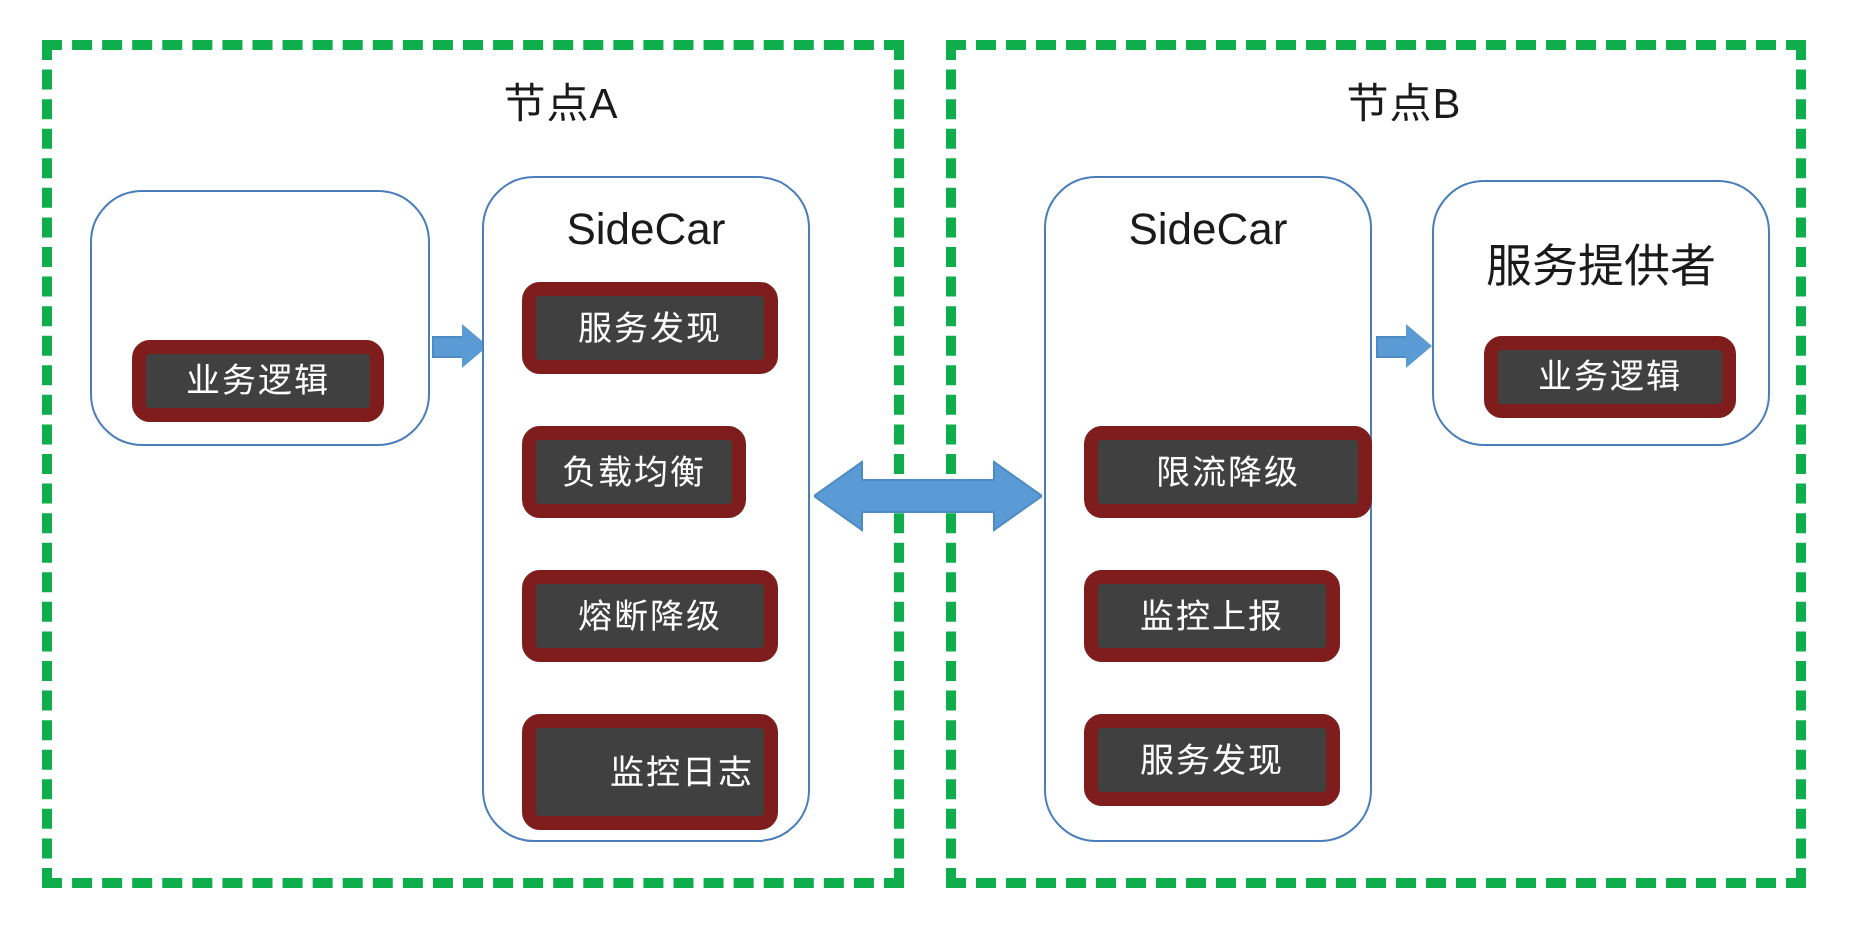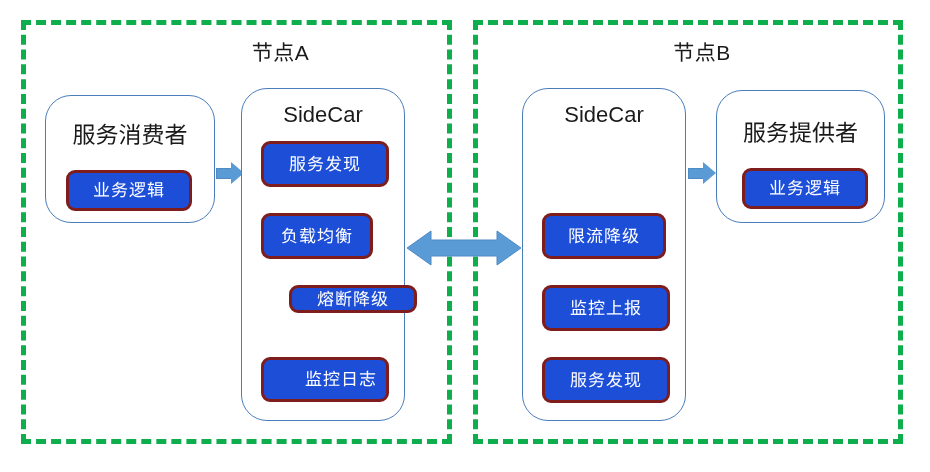--- a/index.html
+++ b/index.html
@@ -56,22 +56,22 @@
     white-space: nowrap;
   }
   .panel-title.cjk {
     font-size: 23px;
   }
 
   
   .chip {
     position: absolute;
     box-sizing: border-box;
-    background: #1d4ed8;
-    border: 3px solid #7f1d1d;
+    background: #404040;
+    border: 7px solid #7f1d1d;
     border-radius: 9px;
     color: #ffffff;
     font-size: 17px;
     display: flex;
     align-items: center;
     justify-content: center;
     line-height: 1;
     letter-spacing: 1px;
     white-space: nowrap;
   }
@@ -109,43 +109,42 @@
 </style>
 </head>
 <body>
 
 <div id="canvas">
 
   <div class="node-box" style="left:21px; top:20px; width:431px; height:424px;"></div>
   <div class="node-title" style="left:21px; top:42px; width:431px;padding-left:44px;">节点A</div>
 
   <div class="panel" style="left:45px; top:95px; width:170px; height:128px;">
-    <div class="panel-title cjk" style="top:28px;">服务消费者</div>
     <div class="chip" style="left:20px; top:74px; width:126px; height:41px;">业务逻辑</div>
   </div>
 
   <div class="arrow-right" style="left:216px; top:162px; width:28px; height:23px;">
     <div class="shaft"></div>
     <div class="head"></div>
   </div>
 
   <div class="panel" style="left:241px; top:88px; width:164px; height:333px;">
     <div class="panel-title" style="top:15px;">SideCar</div>
     <div class="chip" style="left:19px; top:52px; width:128px; height:46px;">服务发现</div>
     <div class="chip" style="left:19px; top:124px; width:112px; height:46px;">负载均衡</div>
-    <div class="chip" style="left:19px; top:196px; width:128px; height:28px;margin-left:28px;">熔断降级</div>
-    <div class="chip" style="left:19px; top:268px; width:128px; height:45px;padding-left:32px;">监控日志</div>
+    <div class="chip" style="left:19px; top:196px; width:128px; height:46px;">熔断降级</div>
+    <div class="chip" style="left:19px; top:268px; width:128px; height:58px;padding-left:32px;">监控日志</div>
   </div>
 
   <div class="node-box" style="left:473px; top:20px; width:430px; height:424px;"></div>
   <div class="node-title" style="left:473px; top:42px; width:430px;padding-left:14px;">节点B</div>
 
   <div class="panel" style="left:522px; top:88px; width:164px; height:333px;">
     <div class="panel-title" style="top:15px;">SideCar</div>
-    <div class="chip" style="left:19px; top:124px; width:124px; height:46px;">限流降级</div>
+    <div class="chip" style="left:19px; top:124px; width:144px; height:46px;">限流降级</div>
     <div class="chip" style="left:19px; top:196px; width:128px; height:46px;">监控上报</div>
     <div class="chip" style="left:19px; top:268px; width:128px; height:46px;">服务发现</div>
   </div>
 
   <div class="arrow-right" style="left:688px; top:162px; width:28px; height:23px;">
     <div class="shaft"></div>
     <div class="head"></div>
   </div>
 
   <div class="panel" style="left:716px; top:90px; width:169px; height:133px;">

